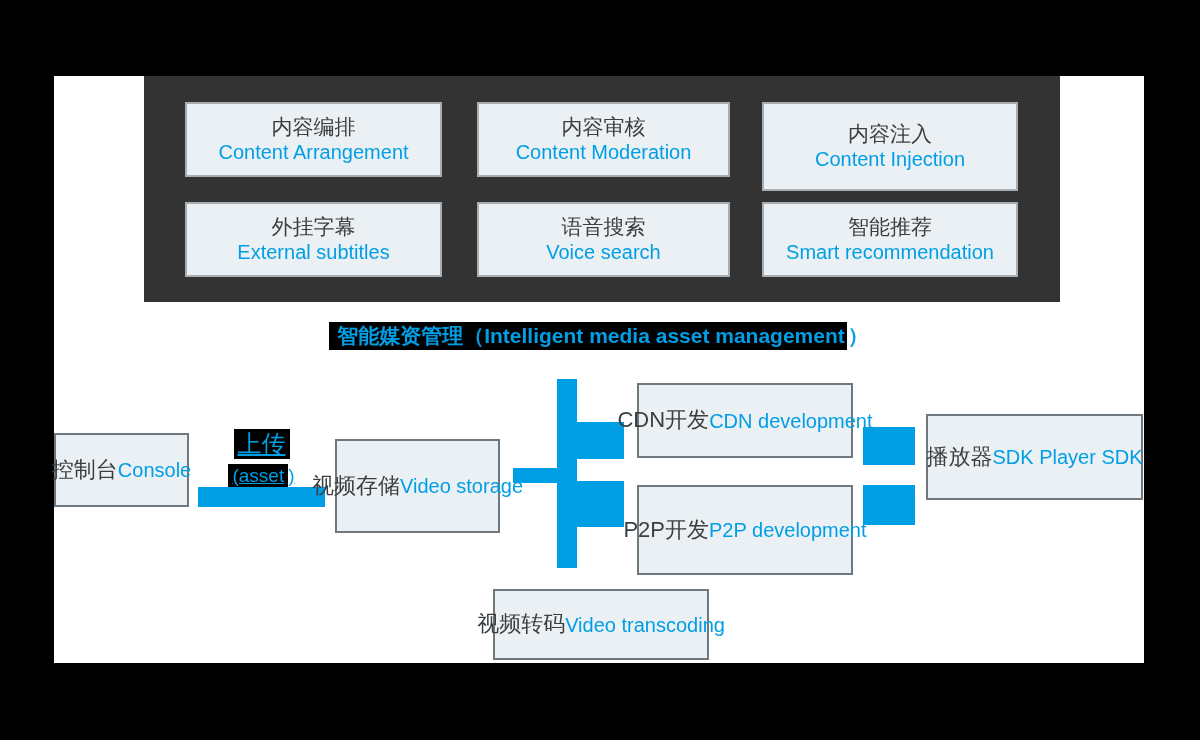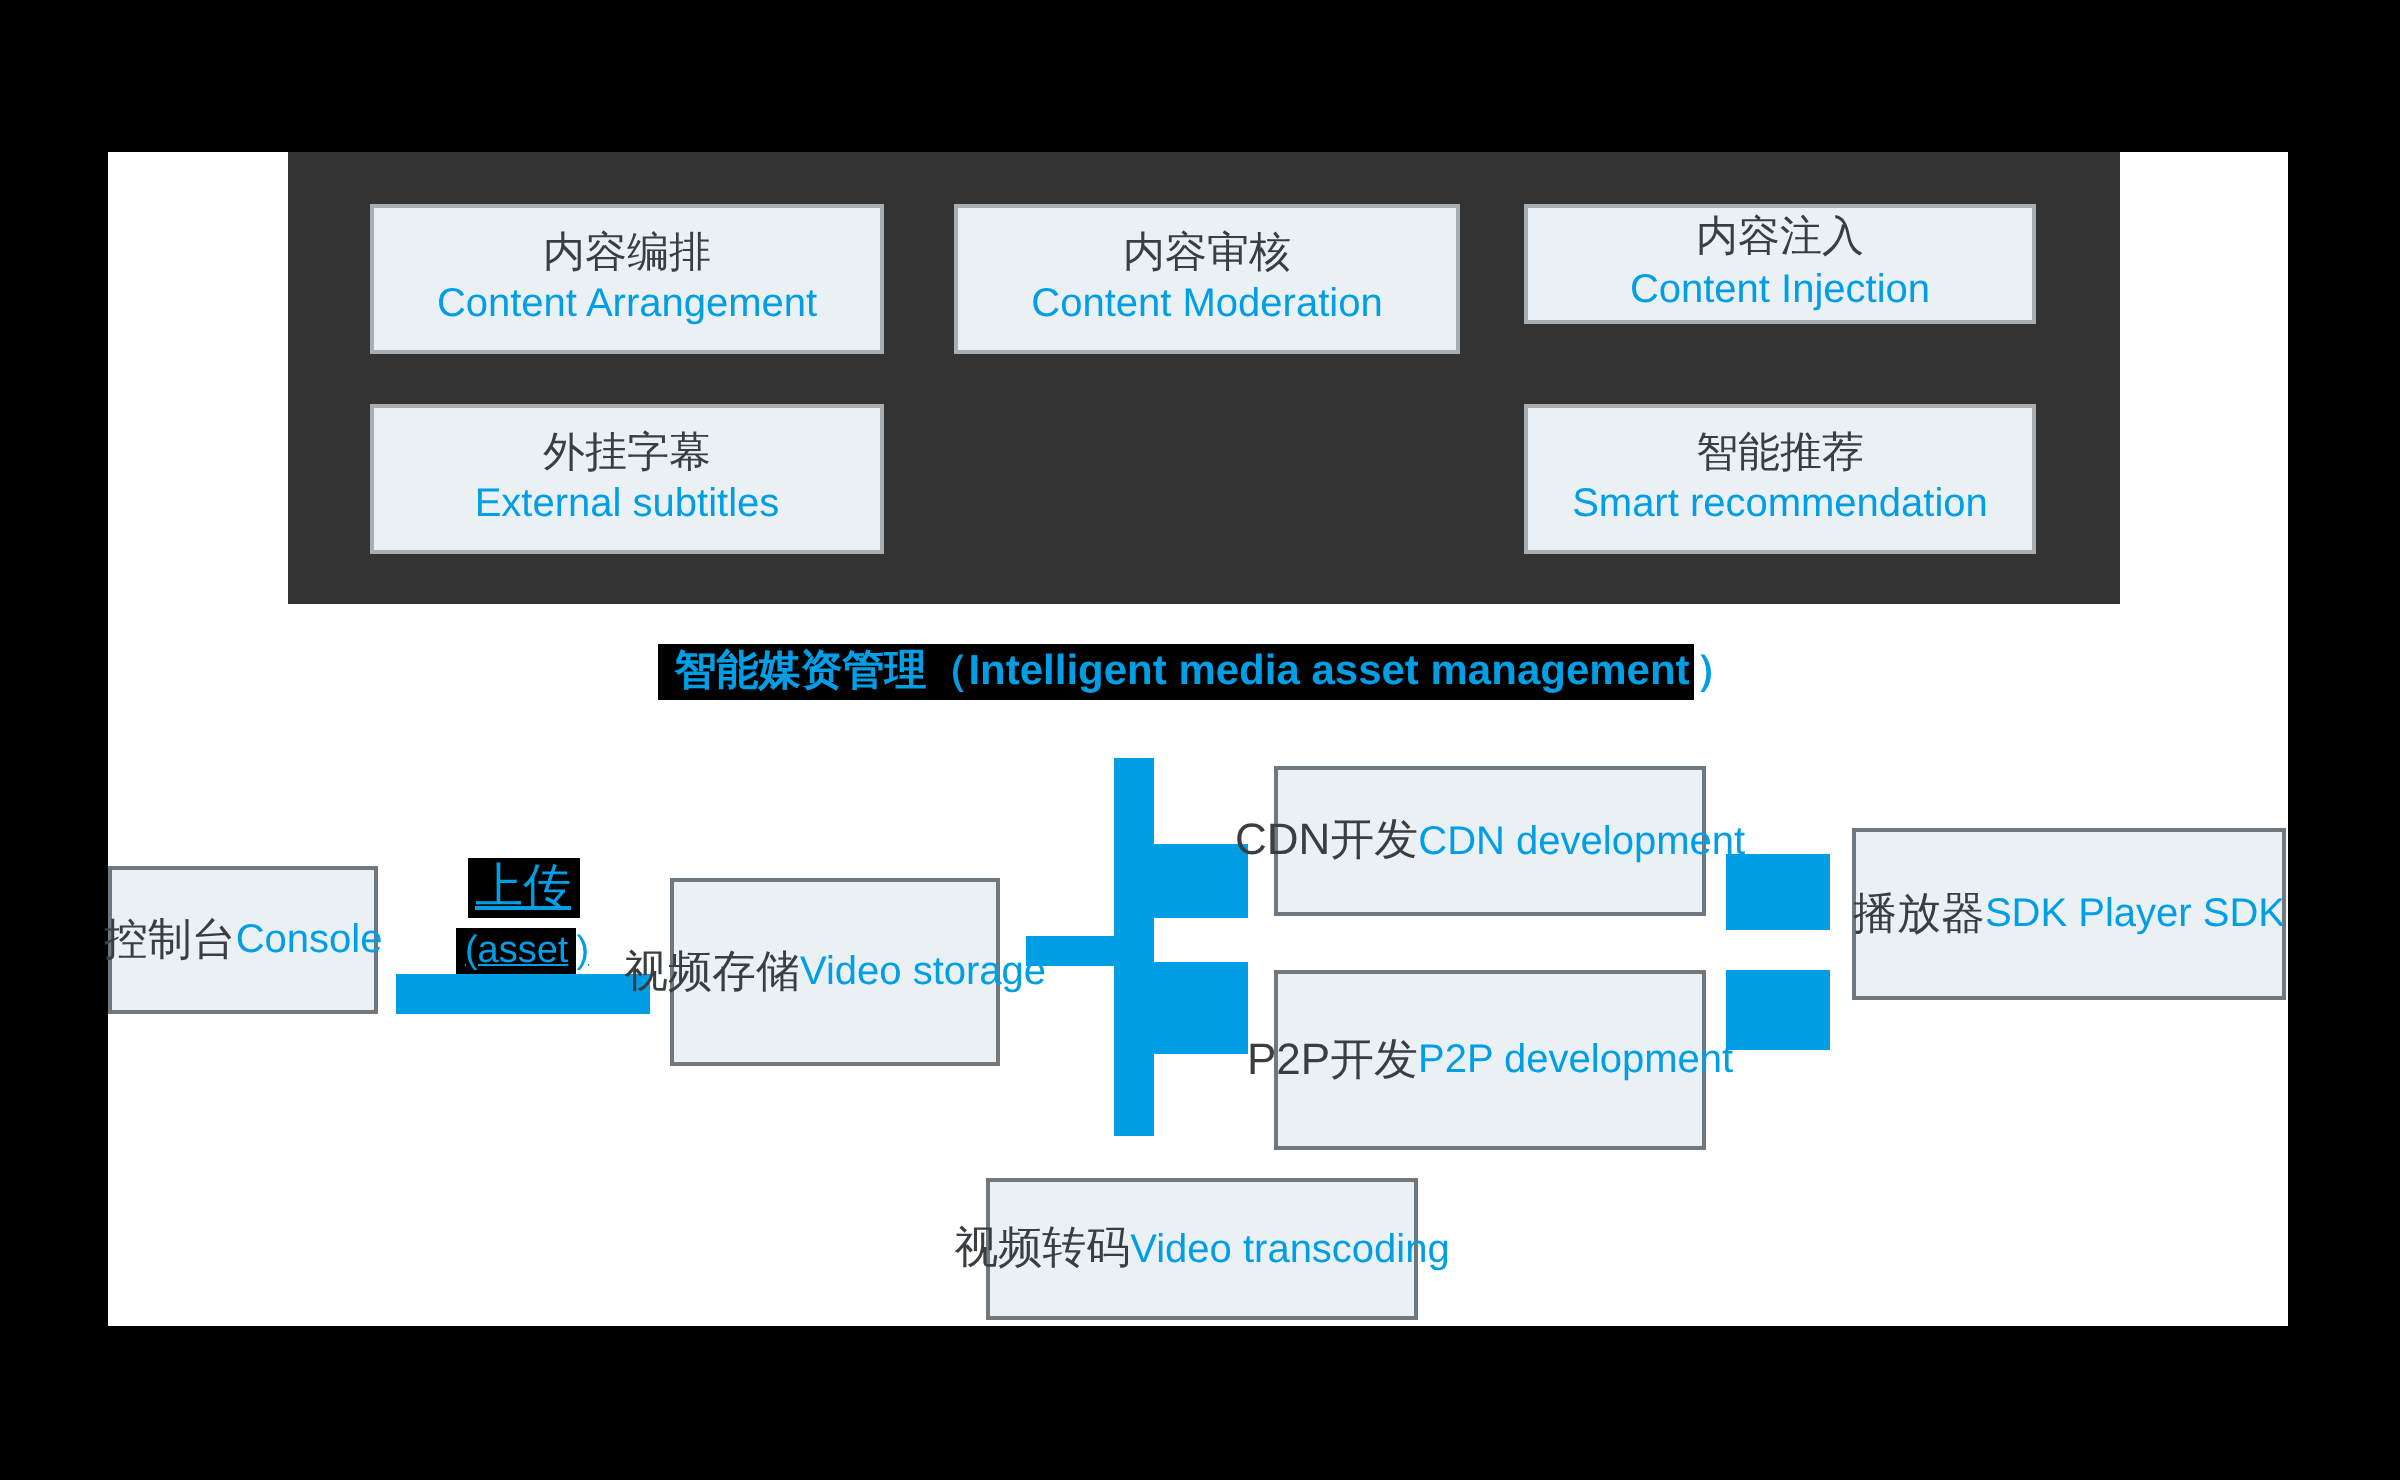--- a/index.html
+++ b/index.html
@@ -61,30 +61,34 @@
   <div class="abs pbox" style="left:41px;top:26px;width:257px;height:75px;">
     <div class="zh">内容编排</div>
     <div class="en">Content Arrangement</div>
   </div>
 
   <div class="abs pbox" style="left:333px;top:26px;width:253px;height:75px;">
     <div class="zh">内容审核</div>
     <div class="en">Content Moderation</div>
   </div>
 
-  <div class="abs pbox" style="left:618px;top:26px;width:256px;height:60px;">
+  <div class="abs pbox" style="left:618px;top:26px;width:256px;height:89px;">
     <div class="zh">内容注入</div>
     <div class="en">Content Injection</div>
   </div>
 
   <div class="abs pbox" style="left:41px;top:126px;width:257px;height:75px;">
     <div class="zh">外挂字幕</div>
     <div class="en">External subtitles</div>
   </div>
 
+  <div class="abs pbox" style="left:333px;top:126px;width:253px;height:75px;">
+    <div class="zh">语音搜索</div>
+    <div class="en">Voice search</div>
+  </div>
 
   <div class="abs pbox" style="left:618px;top:126px;width:256px;height:75px;">
     <div class="zh">智能推荐</div>
     <div class="en">Smart recommendation</div>
   </div>
 </div>
 
 <div class="abs title" style="left:54px;top:321px;width:1090px;"><span class="hl">智能媒资管理（Intelligent media asset management</span><span class="tail">）</span></div>
 
 <div class="abs node" style="left:54px;top:433px;width:135px;height:74px;">

